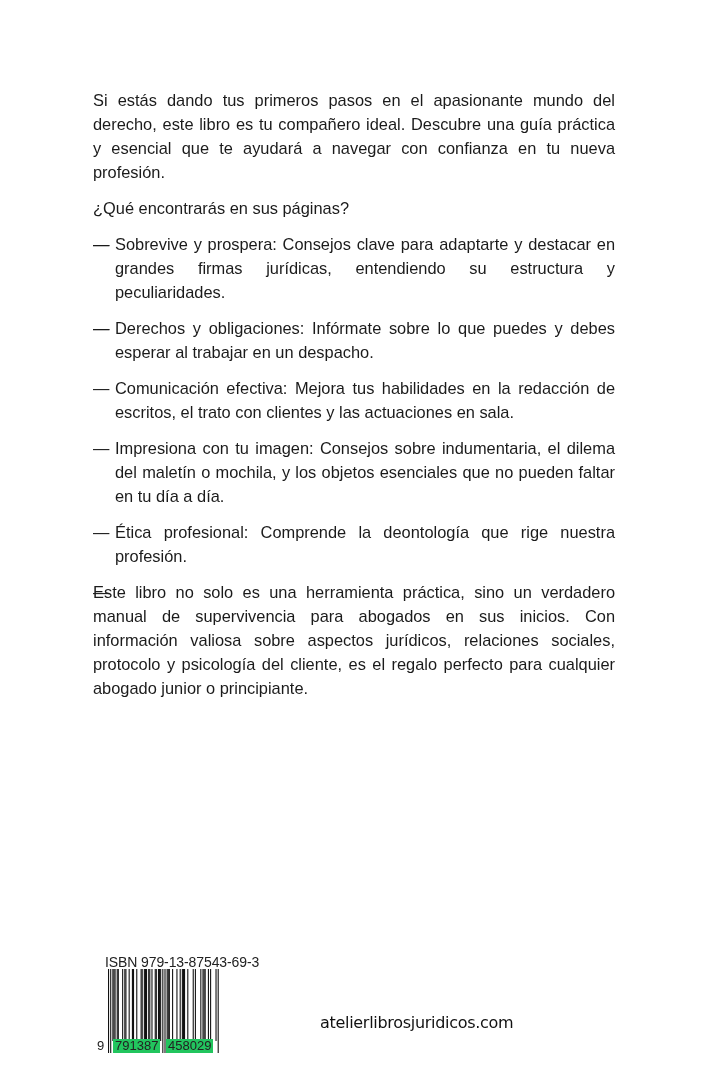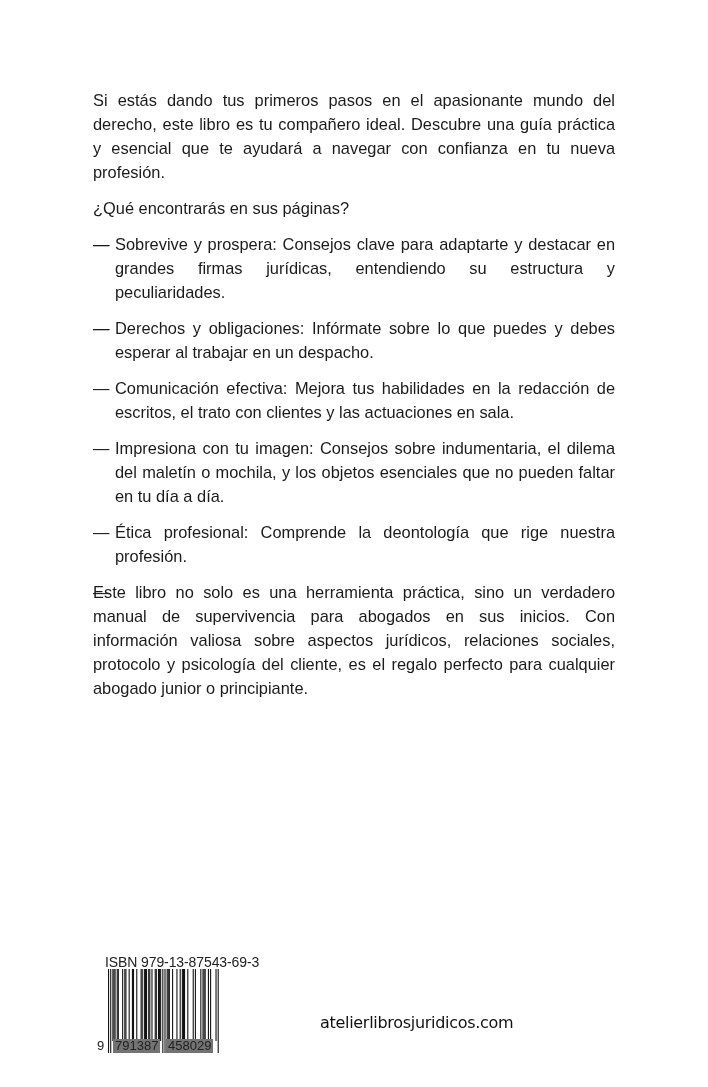--- a/index.html
+++ b/index.html
@@ -15,21 +15,21 @@
   .list { margin: 0 0 12px 0; padding: 0; list-style: none; }
   .list li { position: relative; padding-left: 22px; margin-bottom: 12px; text-align: justify; }
   .list li .dash { position: absolute; left: 0; top: 0; }
   .closing { text-align: left; }
   .barcode-wrap {
     position: absolute; left: 101px; top: 958px; width: 126px; height: 108px;
     font-family: "Liberation Sans", sans-serif; color: #222;
   }
   .isbn-text { position: absolute; left: 4px; top: -4px; font-size: 14px; letter-spacing: -0.1px; white-space: nowrap; }
   .bars { position: absolute; left: 7px; top: 11px; width: 114px; height: 84px; }
-  .digits { position: absolute; top: 81px; font-size: 13px; white-space: nowrap; background: #737373; line-height: 14px; }
+  .digits { position: absolute; top: 81px; font-size: 13px; white-space: nowrap; background: #22c55e; line-height: 14px; }
   .d-first { left: -4px; background: transparent; }
   .d-left { left: 12px; padding: 0 2px; }
   .d-right { left: 65px; padding: 0 2px; }
   .website {
     position: absolute; left: 320px; top: 1013px; width: 295px; text-align: left;
     font-family: "DejaVu Sans", sans-serif; font-size: 16px; letter-spacing: -0.3px; color: #111;
   }
 </style>
 </head>
 <body>

